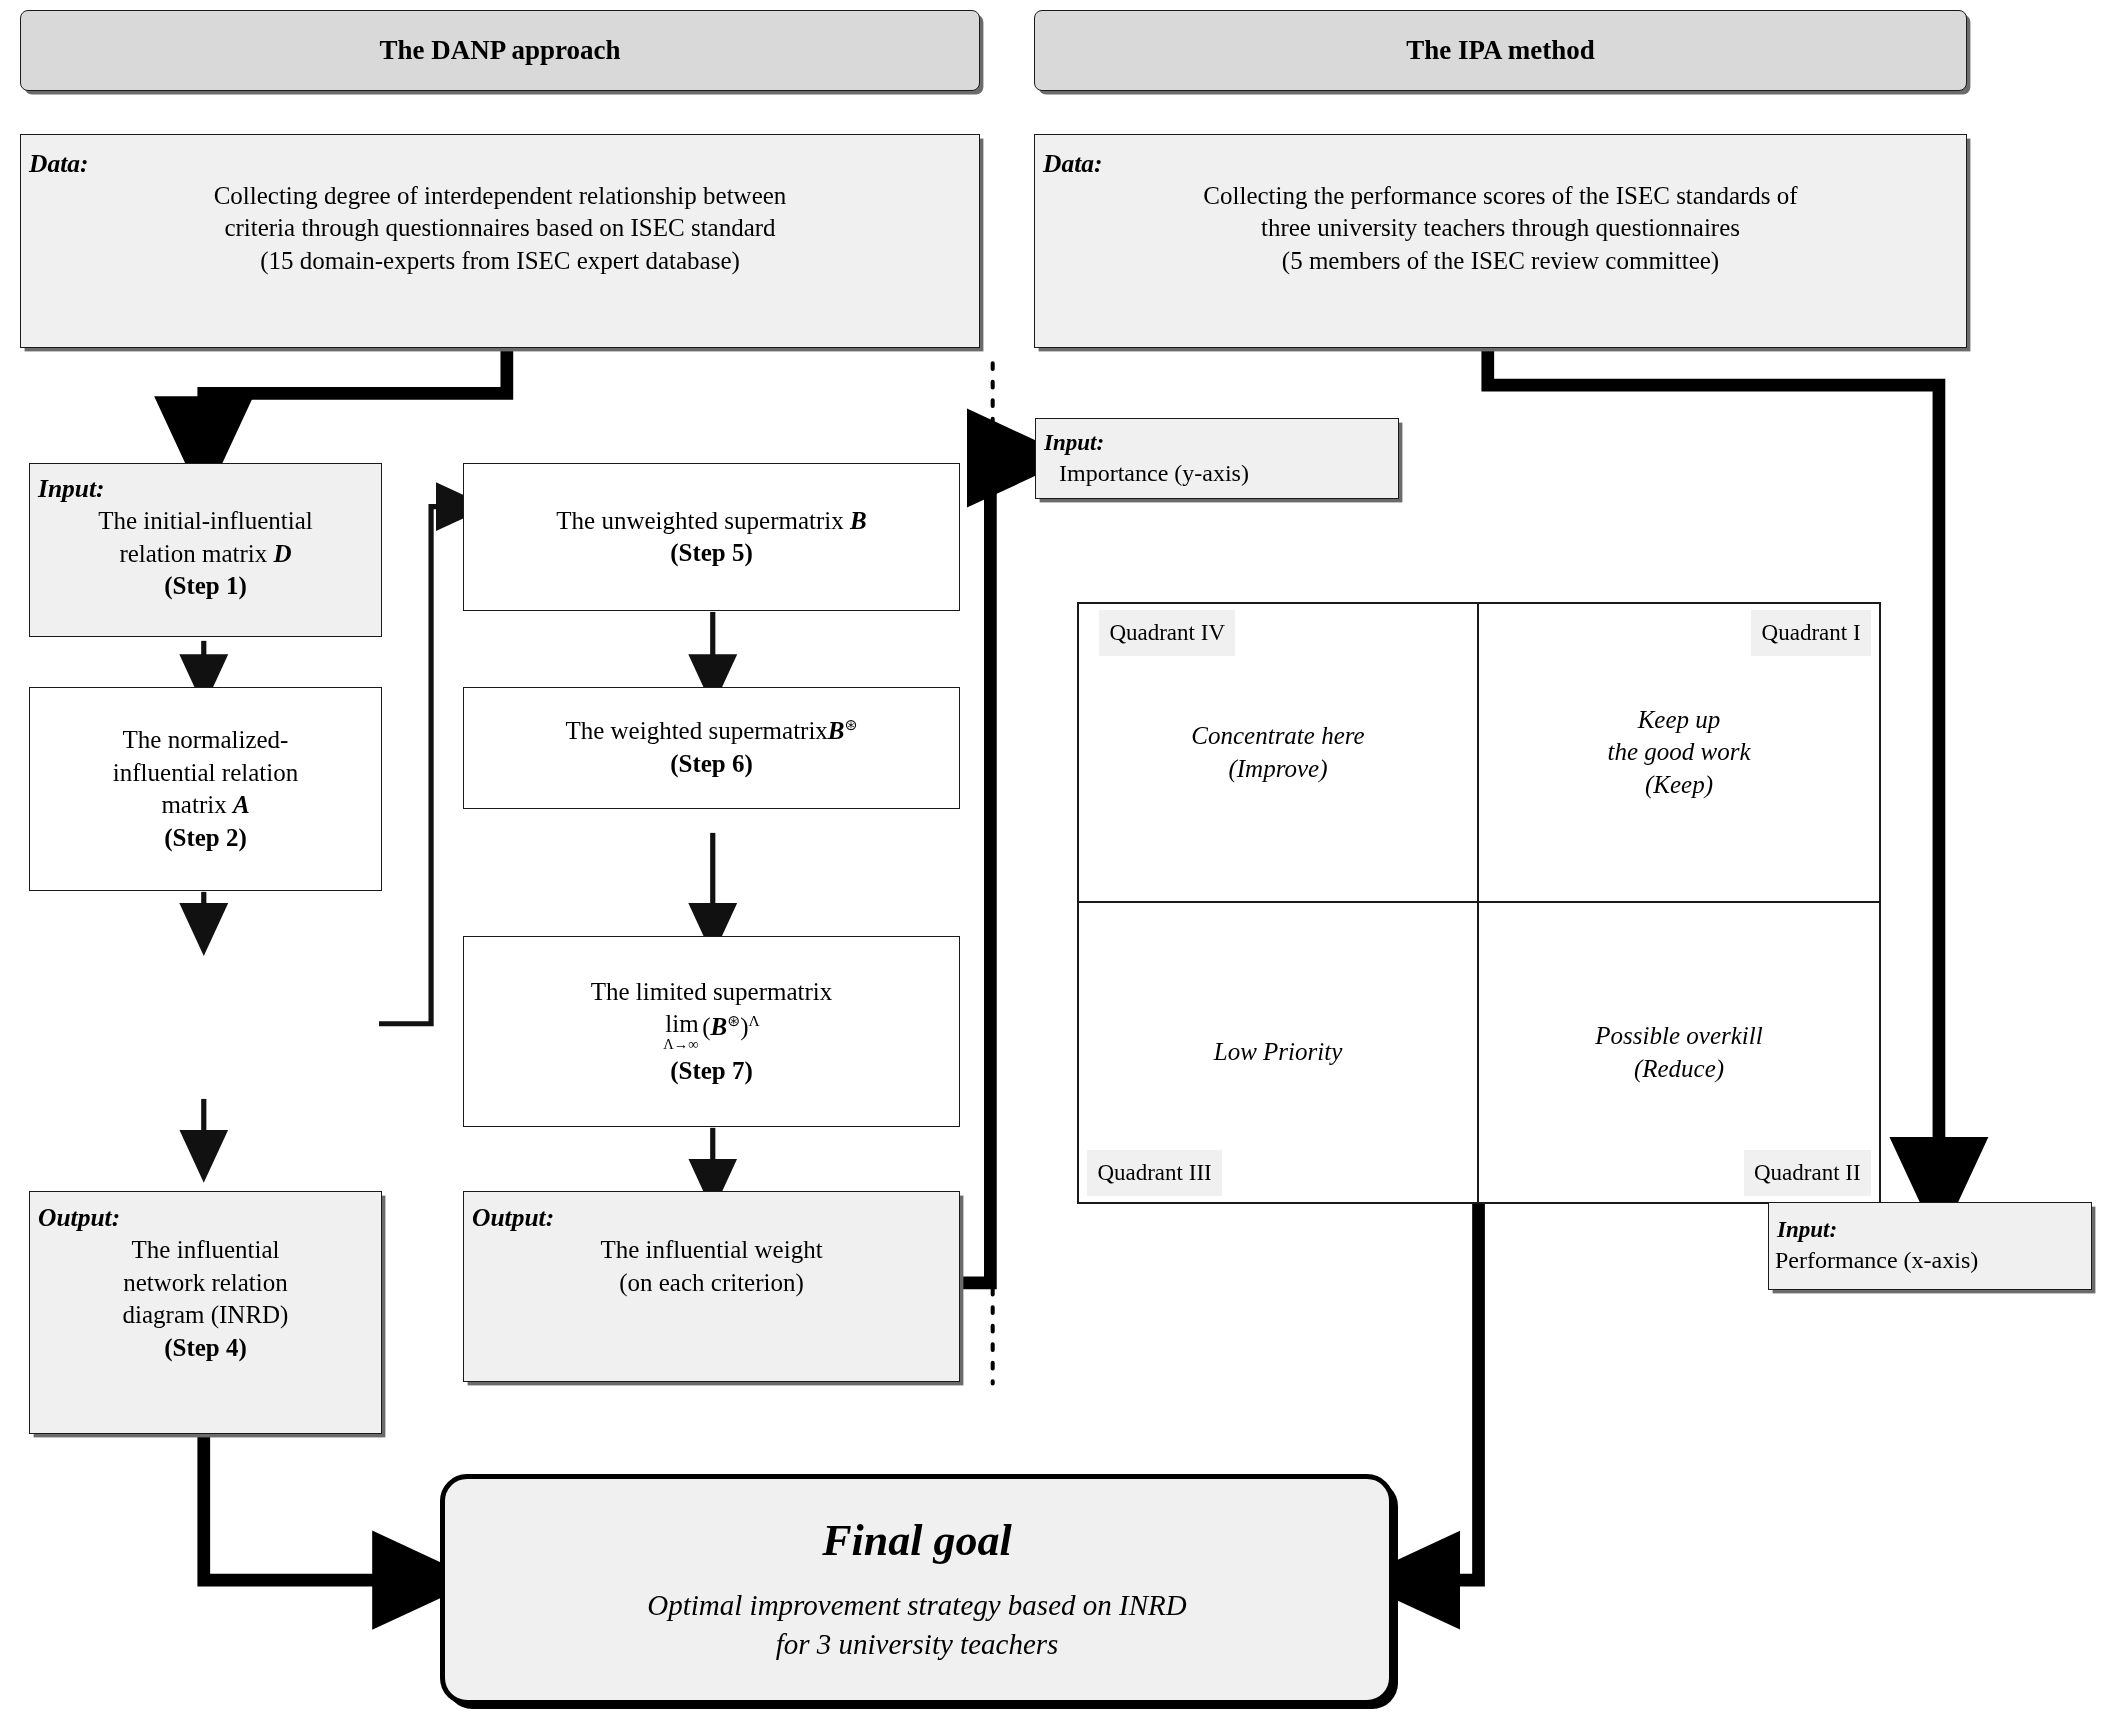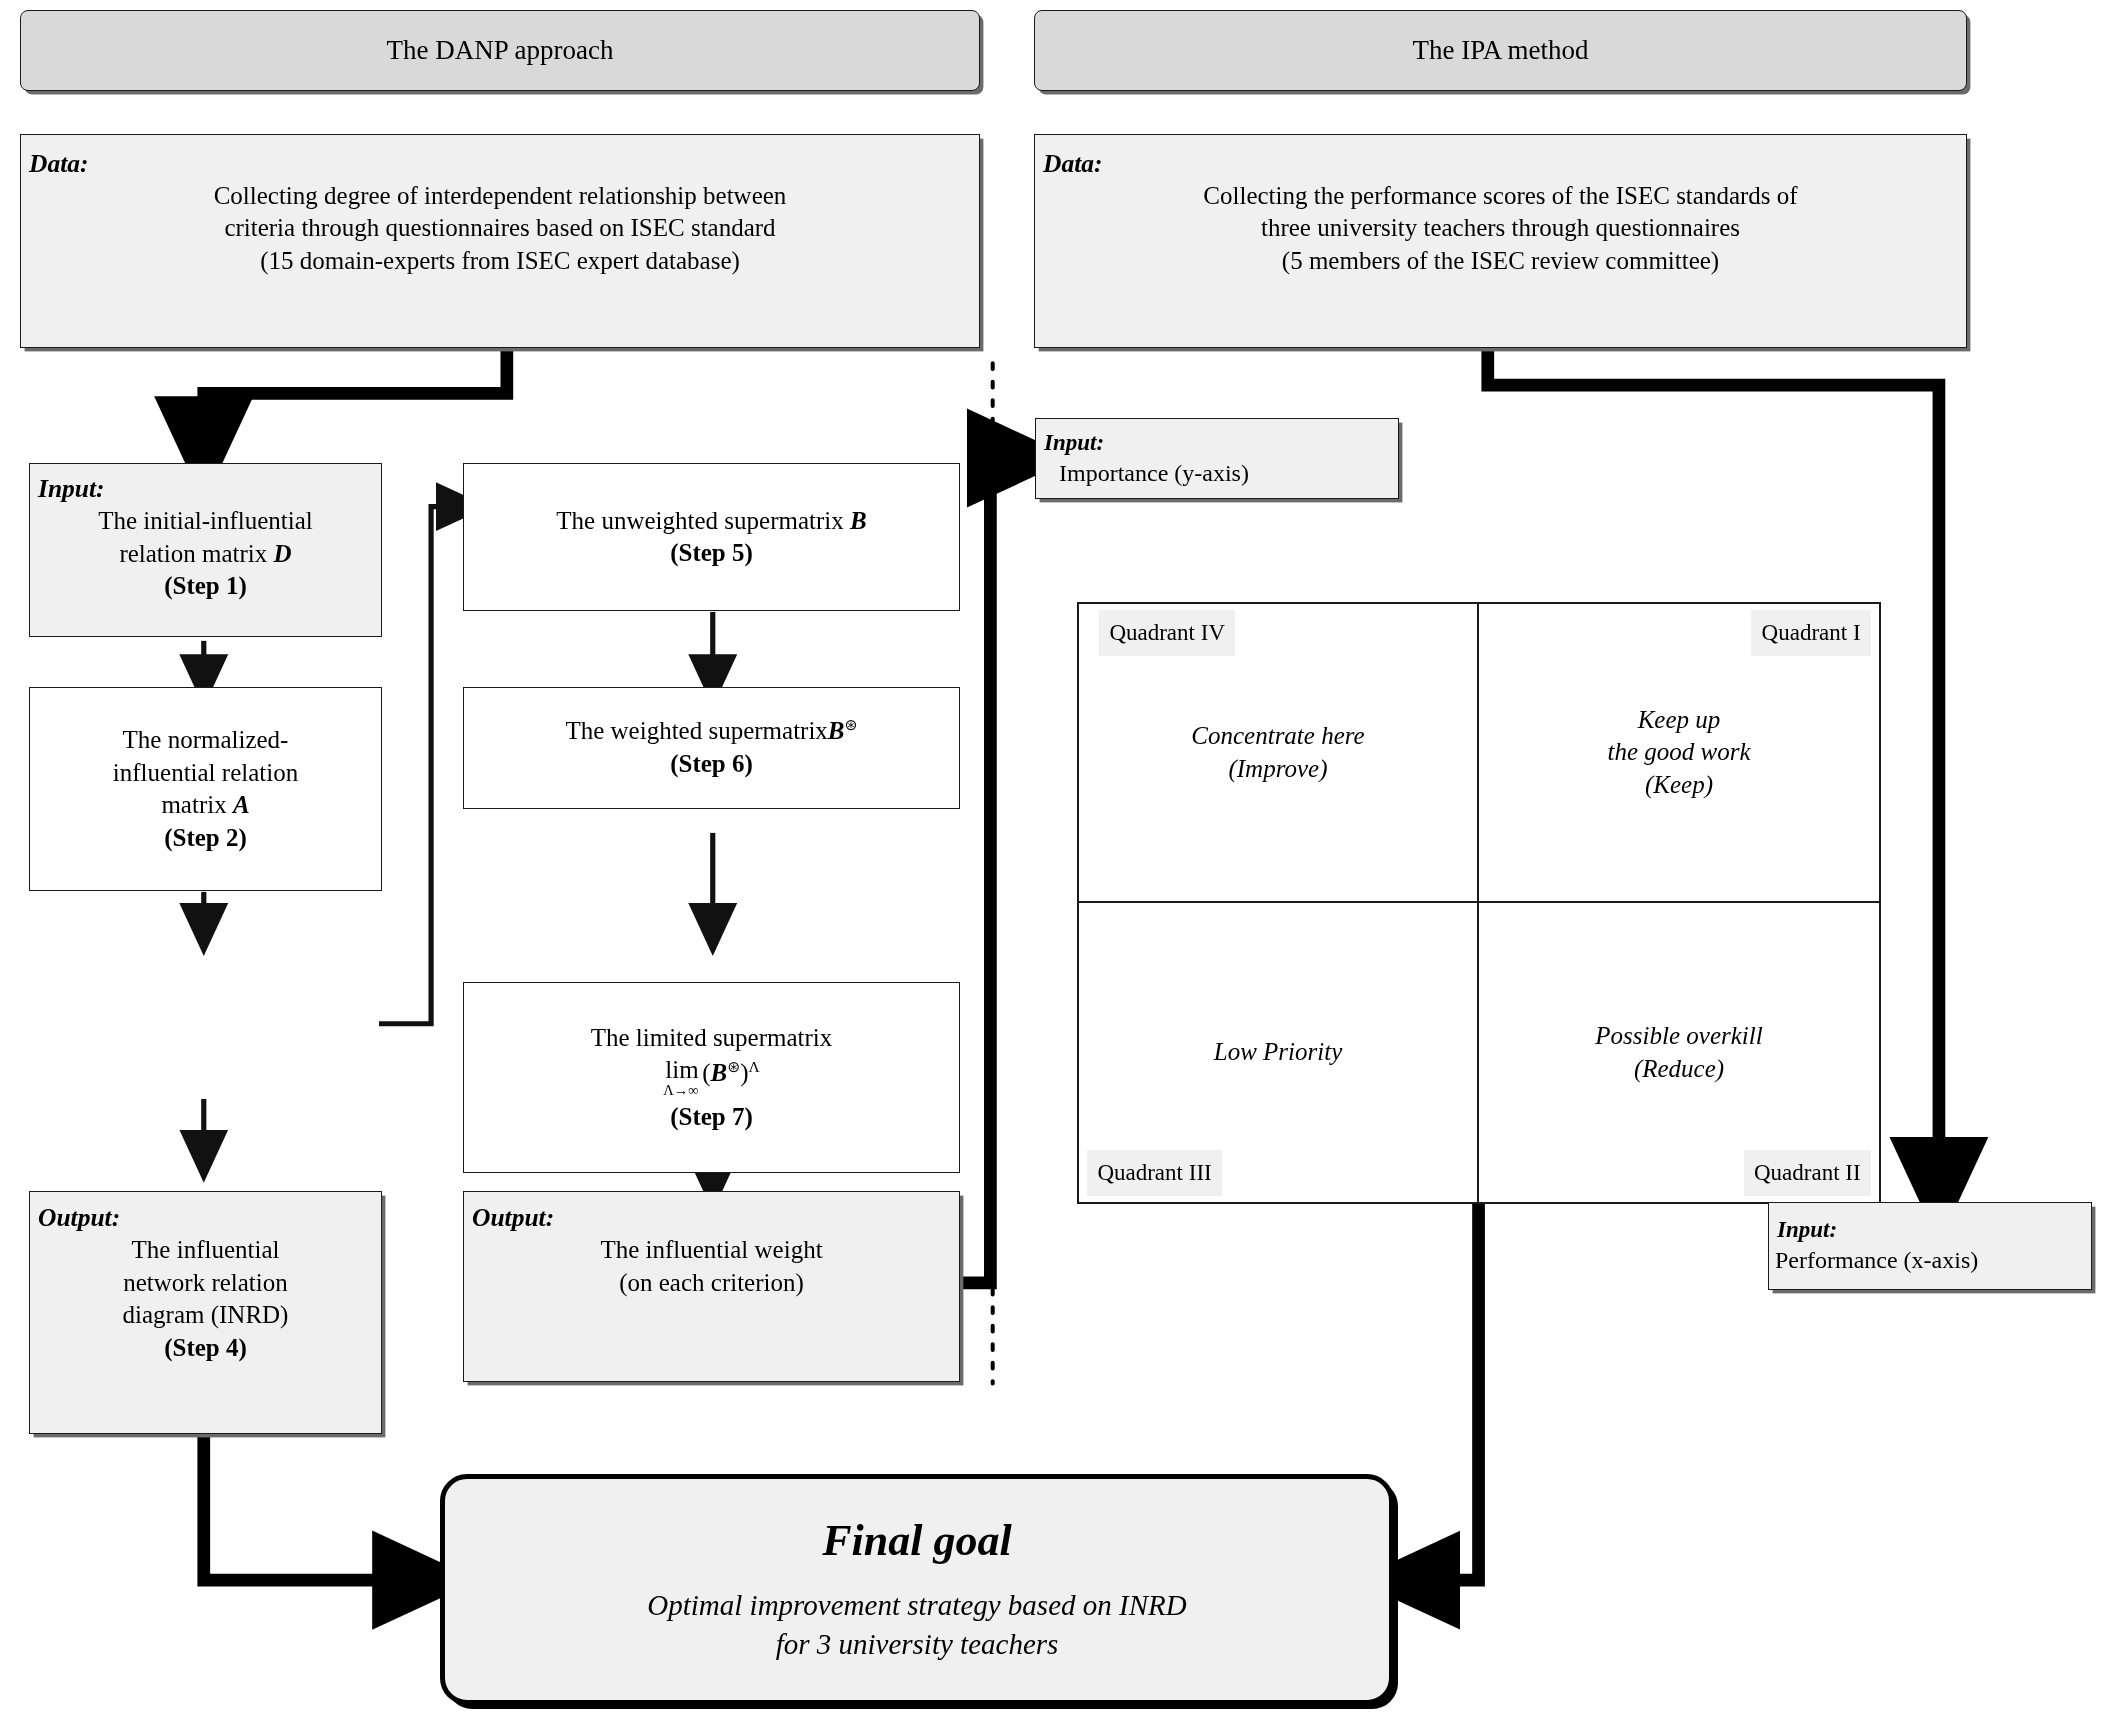--- a/index.html
+++ b/index.html
@@ -23,21 +23,21 @@
     justify-content:center;
     text-align:center;
     line-height:1.30;
   }
   .shade{ background:#f0f0f0; }
   .shade-hdr{ background:#d9d9d9; }
   
   .dshadow{ box-shadow: 4px 4px 0 -0.6px #6b6b6b; }
   .hdr{
     border-radius:8px;
-    font-weight:normal;
+    font-weight:bold;
     font-size:27px;
     box-shadow: 4px 4px 0 -0.6px #6b6b6b;
   }
   .lbl-italic{
     font-style:italic;
     font-weight:bold;
     font-size:25.5px;
     align-self:flex-start;
     padding-left:8px;
     text-align:center;
@@ -230,21 +230,21 @@
     <div class="body-txt bold">(Step 5)</div>
   </div>
 
   <div class="box" style="left:463px; top:687px; width:497px; height:122px;">
     <div class="body-txt">
       <span>The weighted supermatrix</span><span class="bold ital">B</span><span class="sub-sup">⊛</span>
     </div>
     <div class="body-txt bold">(Step 6)</div>
   </div>
 
-  <div class="box" style="left:463px; top:936px; width:497px; height:191px;margin-top:46px;">
+  <div class="box" style="left:463px; top:936px; width:497px; height:191px;">
     <div class="body-txt">The limited supermatrix</div>
     <div class="body-txt" style="display:flex; align-items:flex-start; justify-content:center; margin:2.3px 0 3.5px 0;">
       <span style="display:inline-flex; flex-direction:column; align-items:flex-end; line-height:1;">
         <span>lim</span>
         <span style="font-size:14.5px; margin-top:1.2px;">Λ→∞</span>
       </span>
       <span style="margin-left:3.5px;"><span>(</span><span class="bold ital">B</span><span class="sub-sup">⊛</span><span>)</span><span class="sub-sup">Λ</span></span>
     </div>
     <div class="body-txt bold">(Step 7)</div>
   </div>

